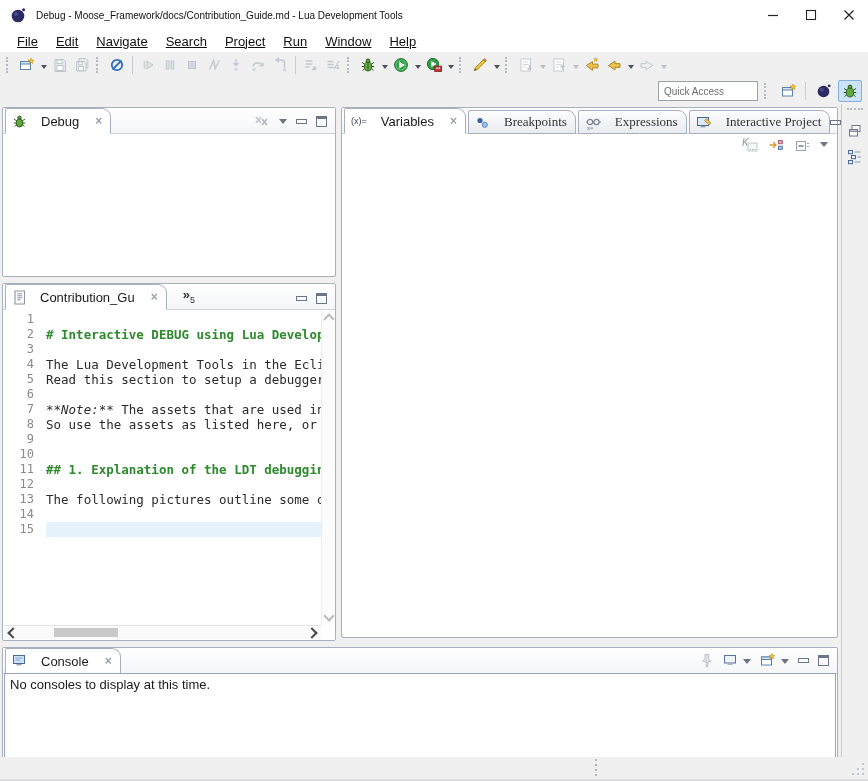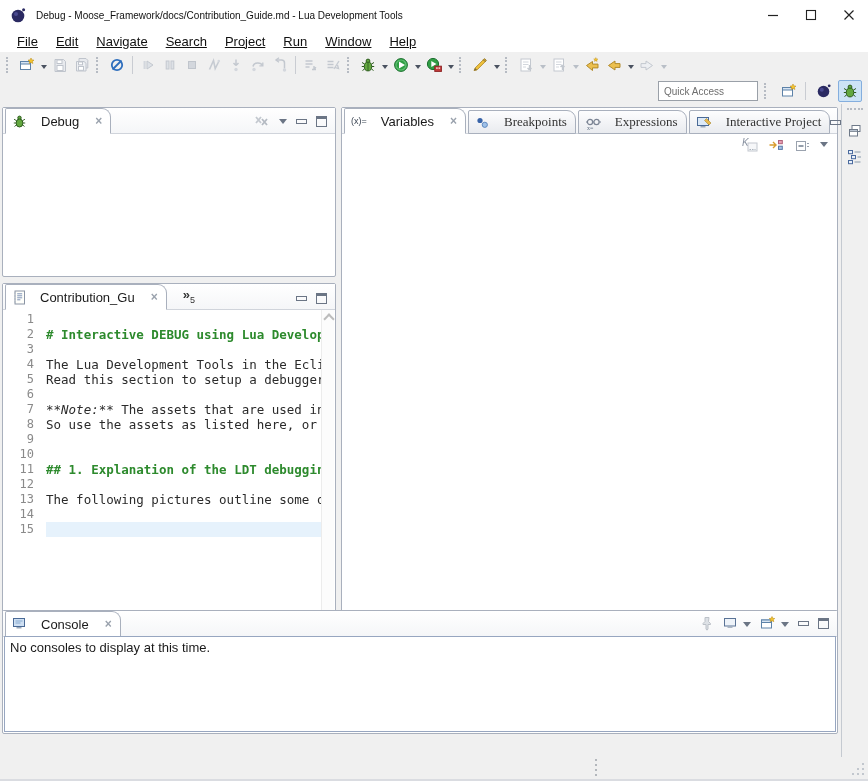--- a/index.html
+++ b/index.html
@@ -72,21 +72,21 @@
   .chev.lt{transform:rotate(135deg);}  .chev.rt{transform:rotate(-45deg);}
   .chev.up{transform:rotate(-135deg);} .chev.dn{transform:rotate(45deg);}
   .chev.lite{border-color:#bcbcbc;}
   #vscroll{position:absolute;right:0;top:0;width:13px;bottom:14px;background:#fcfcfc;border-left:1px solid #ececec;box-sizing:border-box;}
   #hscroll{position:absolute;left:0;right:13px;bottom:0;height:14px;background:#fafafa;border-top:1px solid #e4e4e4;box-sizing:border-box;}
   #hthumb{position:absolute;left:50px;top:2px;width:64px;height:9px;background:#c9c9c9;}
   #more-editors{margin-left:16px;margin-bottom:4px;font-weight:bold;color:#333;}
   #more-editors sub{font-size:9px;font-weight:normal;}
 
   
-  #console-view{left:2px;top:610px;width:836px;height:124px;}
+  #console-view{left:2px;top:647px;width:836px;height:124px;}
   #console-body{position:absolute;left:1px;right:1px;top:25px;bottom:1px;background:#fff;border:1px solid #97a6c0;box-sizing:border-box;}
   #console-msg{padding:3px 5px;color:#1a1a1a;}
 
   
   #right-strip{left:841px;top:104px;width:27px;height:653px;background:#f0f0f0;border-left:1px solid #c5cad1;box-sizing:border-box;}
   #right-strip .rhandle{height:4px;margin:4px 5px 6px 5px;border-top:2px dotted #b6bbc3;}
   #right-strip .rbtn{width:22px;height:22px;margin:4px auto;display:flex;align-items:center;justify-content:center;}
 
   
   #statusbar{left:0;top:757px;width:868px;height:24px;background:#f0f0f0;}

